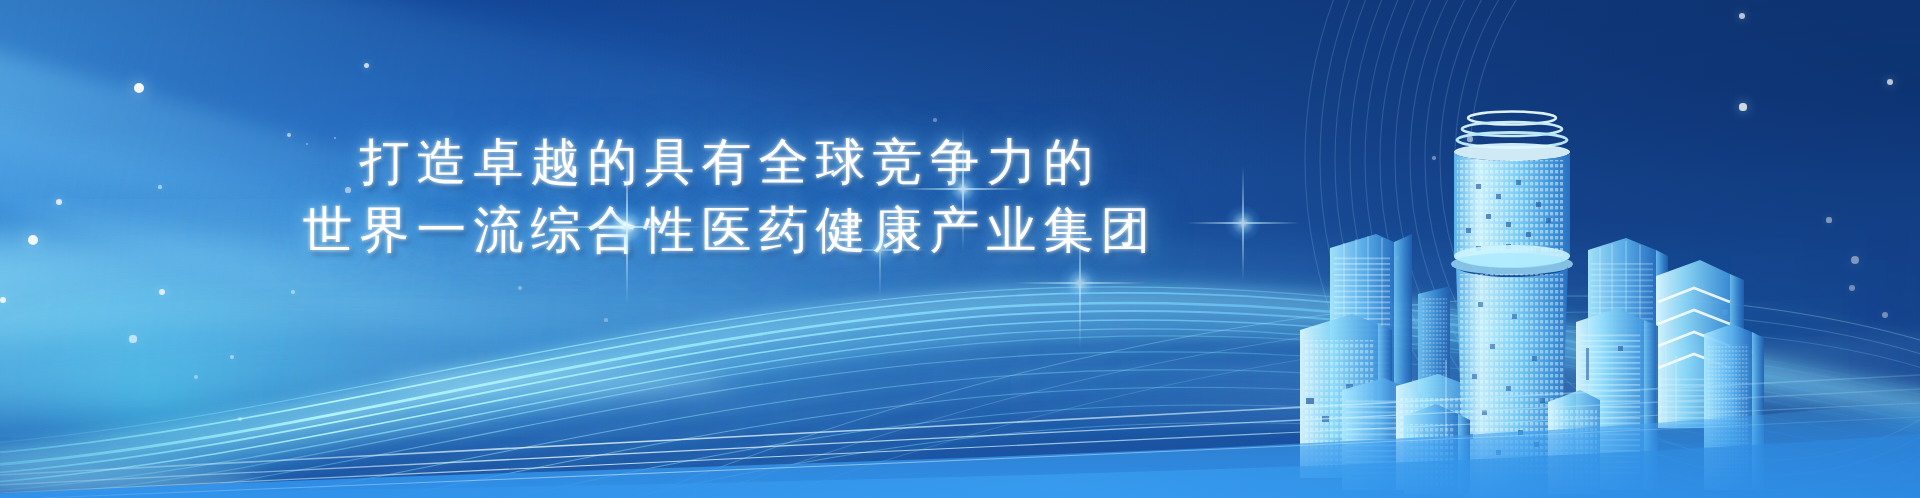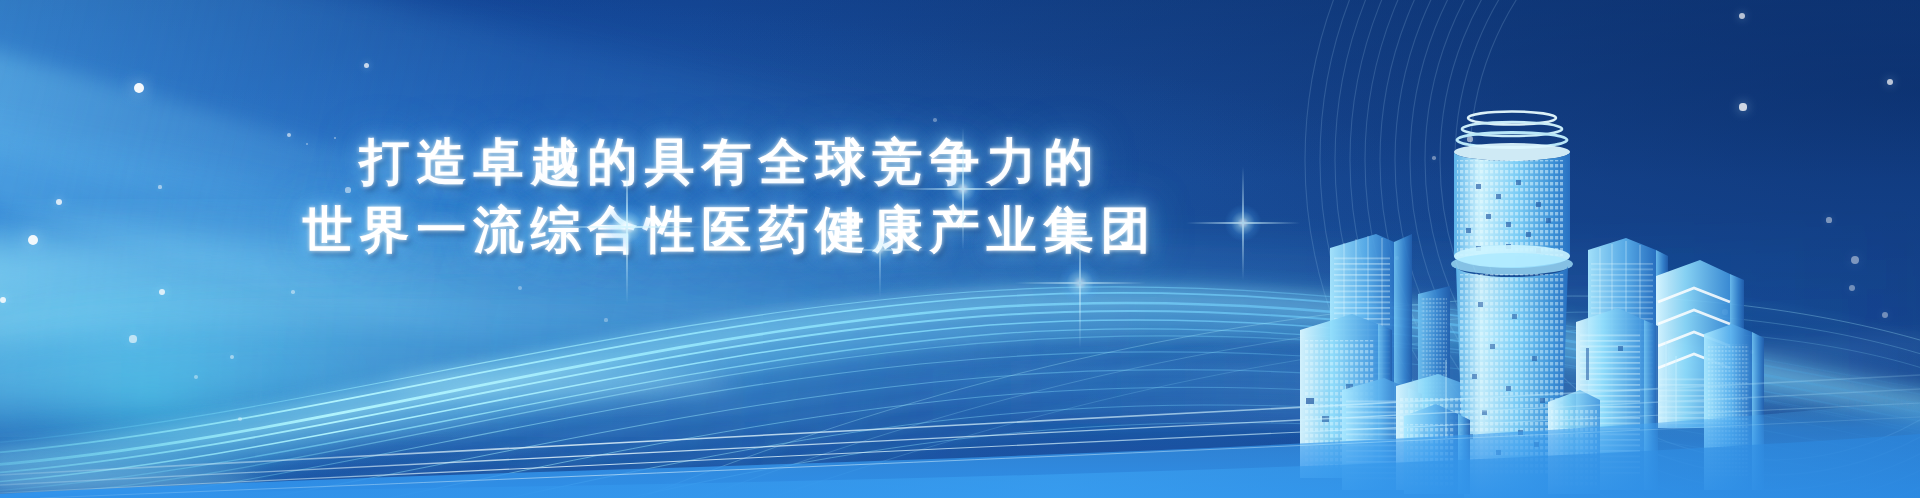--- a/index.html
+++ b/index.html
@@ -92,21 +92,21 @@
     position: absolute;
     left: 0; top: 128px;
     width: 1460px;
     text-align: center;
     z-index: 6;
   }
   .hl-line {
     display: block;
     color: #ffffff;
     font-size: 50px;
-    font-weight: 700;
+    font-weight: 400;
     letter-spacing: 7px;
     line-height: 68px;
     text-shadow:
        0 0 4px rgba(255,255,255,0.85),
        0 0 18px rgba(150,225,255,0.80),
        0 0 42px rgba(80,180,255,0.65),
        3px 4px 6px rgba(10,45,105,0.75);
   }
   
   .flare { position:absolute; pointer-events:none; z-index:7; }

